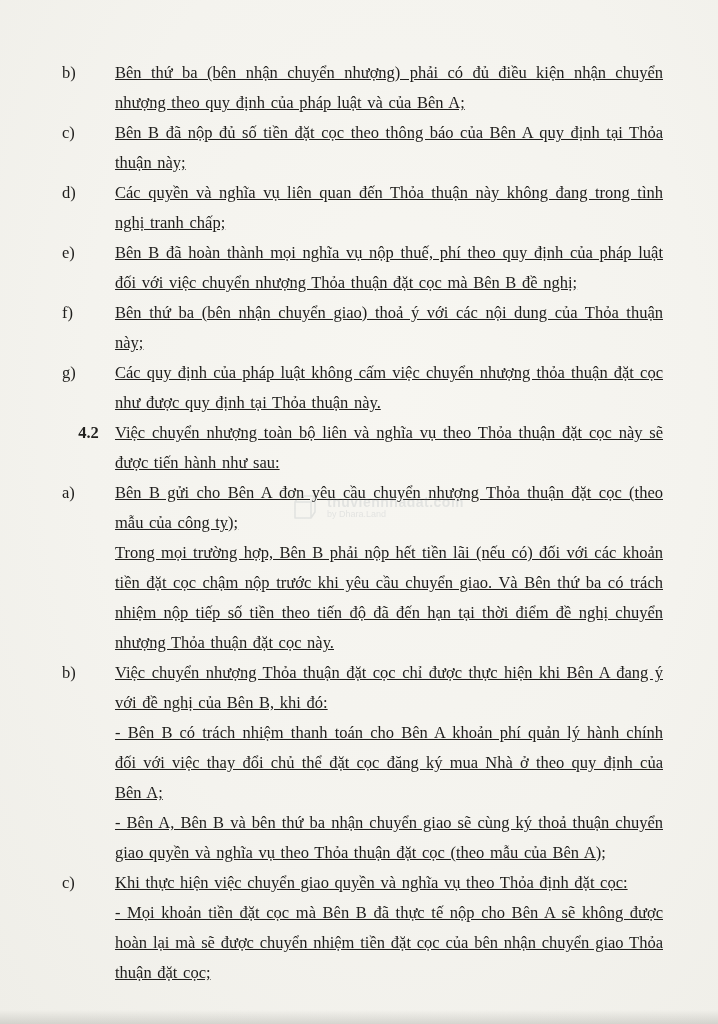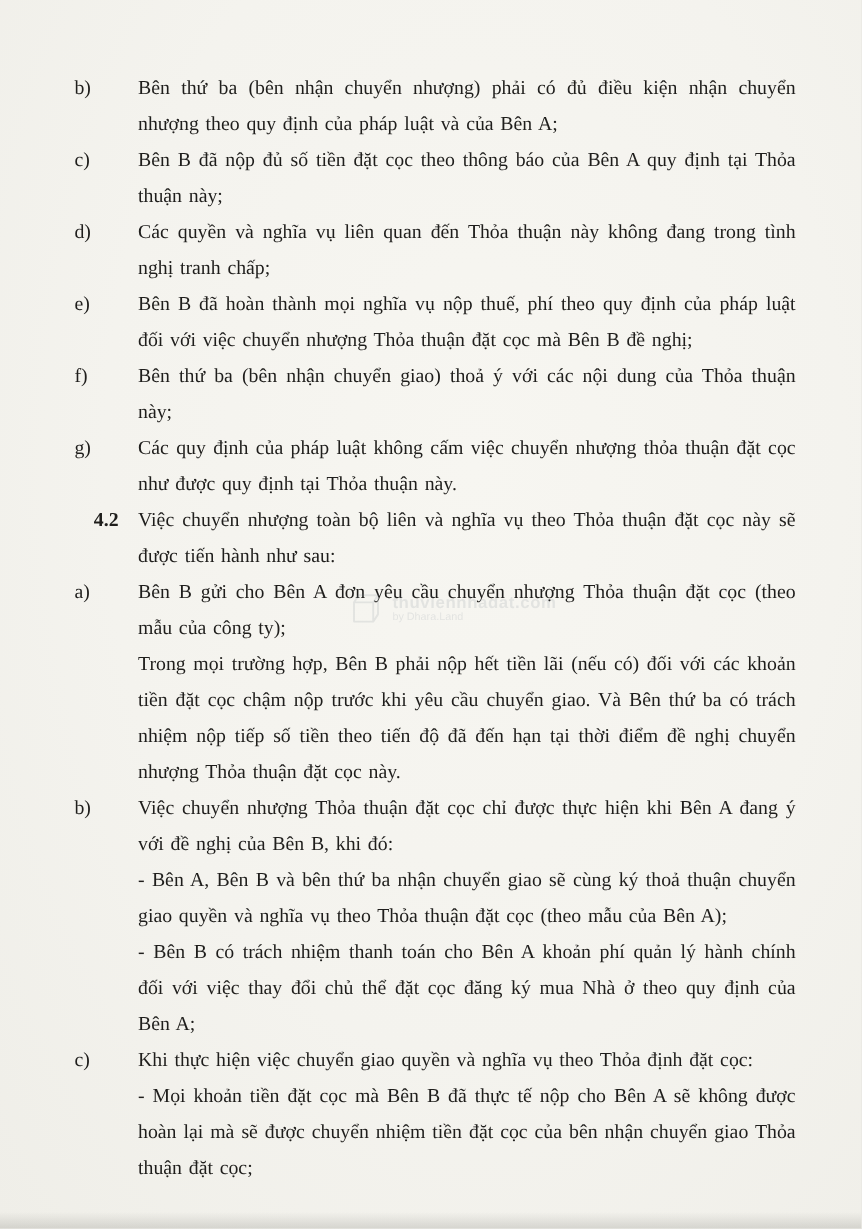--- a/index.html
+++ b/index.html
@@ -47,20 +47,21 @@
     font-weight: bold;
     text-align: center;
   }
   .text {
     flex: 1 1 auto;
     width: 548px;
     font-size: 16.5px;
     line-height: 30px;
     text-align: justify;
     word-spacing: 1.5px;
+    text-decoration: underline;
   }
   
   .watermark {
     position: absolute;
     left: 291px;
     top: 492px;
     display: flex;
     align-items: center;
     gap: 6px;
     opacity: 0.16;
@@ -139,26 +140,26 @@
       <div class="text">Trong mọi trường hợp, Bên B phải nộp hết tiền lãi (nếu có) đối với các khoản tiền đặt cọc chậm nộp trước khi yêu cầu chuyển giao. Và Bên thứ ba có trách nhiệm nộp tiếp số tiền theo tiến độ đã đến hạn tại thời điểm đề nghị chuyển nhượng Thỏa thuận đặt cọc này.</div>
     </div>
 
     <div class="row">
       <div class="label">b)</div>
       <div class="text">Việc chuyển nhượng Thỏa thuận đặt cọc chỉ được thực hiện khi Bên A đang ý với đề nghị của Bên B, khi đó:</div>
     </div>
 
     <div class="row">
       <div class="label"></div>
-      <div class="text">- Bên A, Bên B và bên thứ ba nhận chuyển giao sẽ cùng ký thoả thuận chuyển giao quyền và nghĩa vụ theo Thỏa thuận đặt cọc (theo mẫu của Bên A);</div>
+      <div class="text">- Bên B có trách nhiệm thanh toán cho Bên A khoản phí quản lý hành chính đối với việc thay đổi chủ thể đặt cọc đăng ký mua Nhà ở theo quy định của Bên A;</div>
     </div>
 
     <div class="row">
       <div class="label"></div>
-      <div class="text">- Bên B có trách nhiệm thanh toán cho Bên A khoản phí quản lý hành chính đối với việc thay đổi chủ thể đặt cọc đăng ký mua Nhà ở theo quy định của Bên A;</div>
+      <div class="text">- Bên A, Bên B và bên thứ ba nhận chuyển giao sẽ cùng ký thoả thuận chuyển giao quyền và nghĩa vụ theo Thỏa thuận đặt cọc (theo mẫu của Bên A);</div>
     </div>
 
     <div class="row">
       <div class="label">c)</div>
       <div class="text">Khi thực hiện việc chuyển giao quyền và nghĩa vụ theo Thỏa định đặt cọc:</div>
     </div>
 
     <div class="row">
       <div class="label"></div>
       <div class="text">- Mọi khoản tiền đặt cọc mà Bên B đã thực tế nộp cho Bên A sẽ không được hoàn lại mà sẽ được chuyển nhiệm tiền đặt cọc của bên nhận chuyển giao Thỏa thuận đặt cọc;</div>

